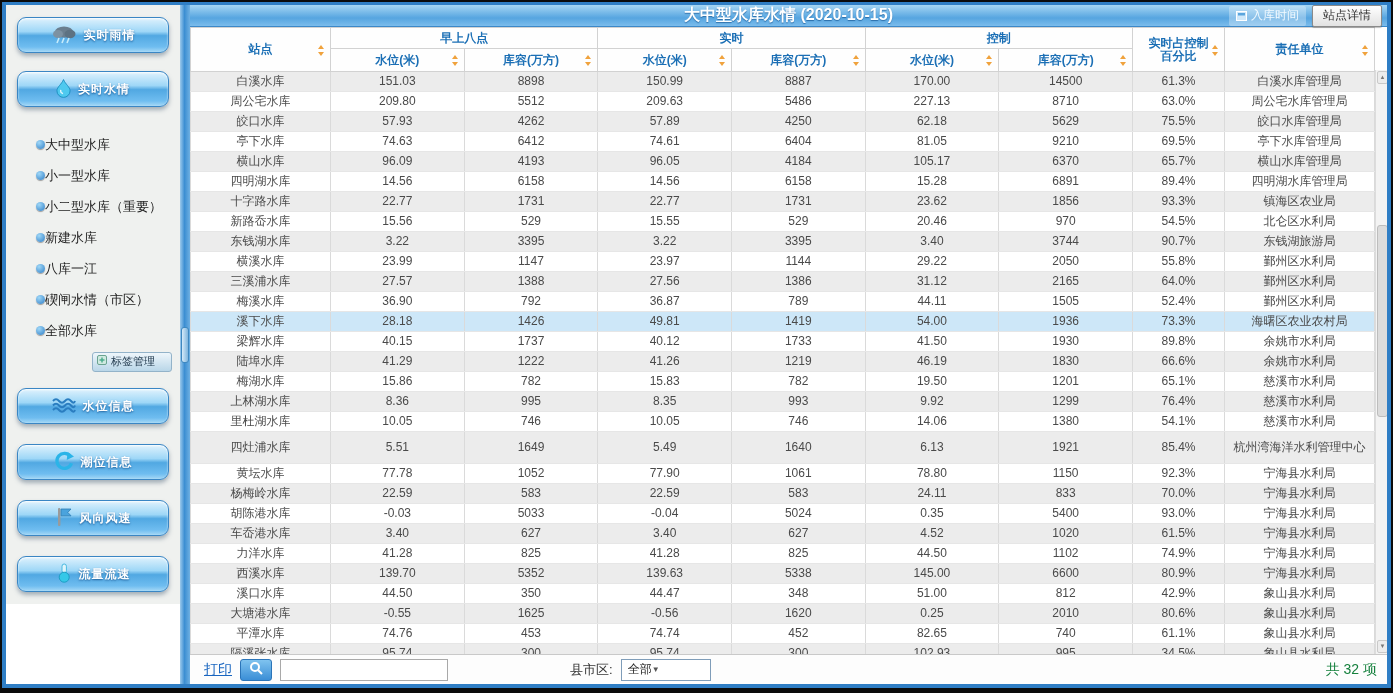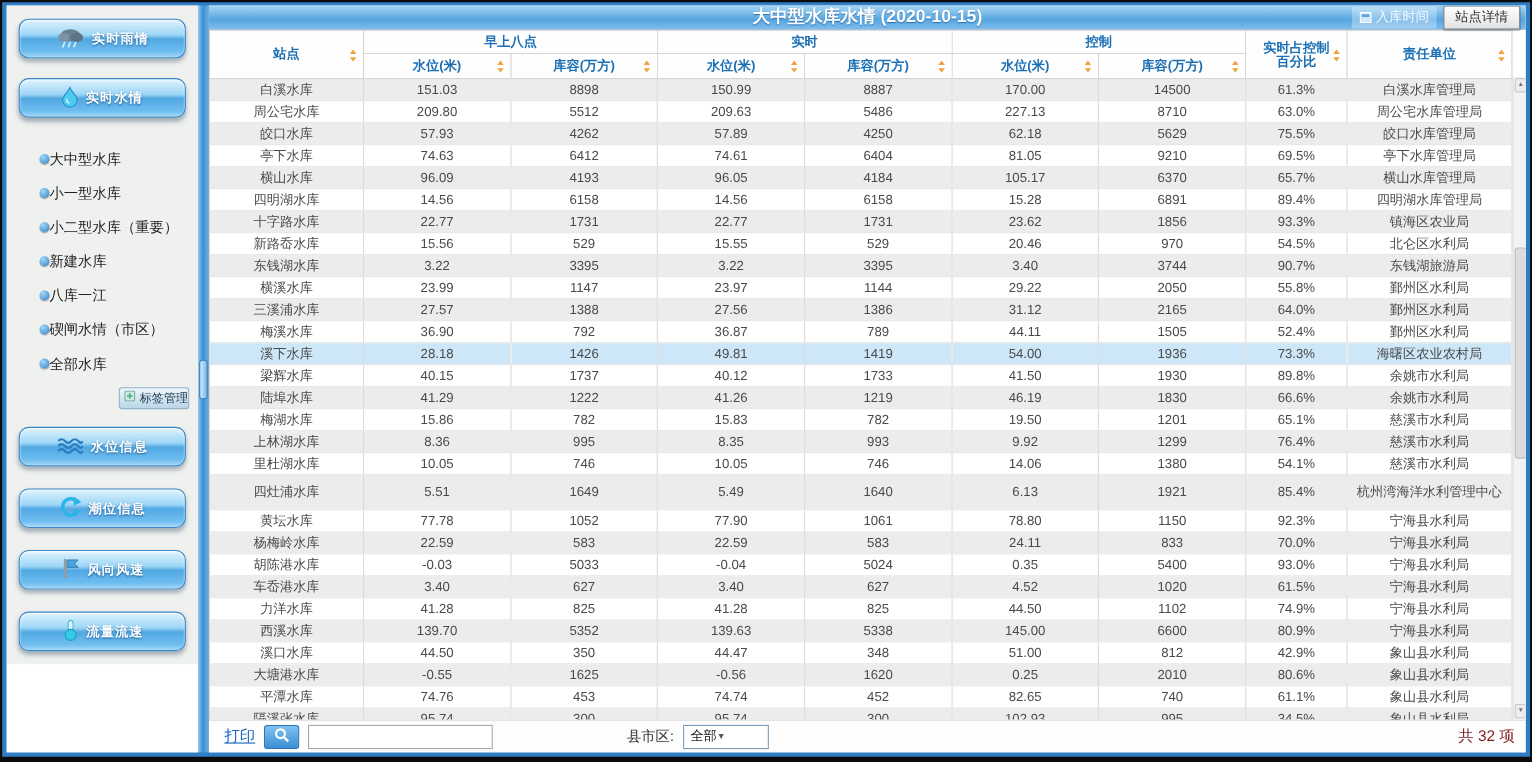--- a/index.html
+++ b/index.html
@@ -19,21 +19,21 @@
     color:#fff;font-weight:bold;font-size:12px;letter-spacing:1px;
     text-shadow:0 1px 2px rgba(20,80,140,.85);cursor:pointer;}
   .btn-rain{margin-bottom:18px;}
   .btn-water{margin-bottom:22px;}
   .menu{width:100%;box-sizing:border-box;padding-left:30px;display:flex;flex-direction:column;}
   .menu-item{display:flex;align-items:center;height:31px;font-size:13px;color:#222;cursor:pointer;}
   .bullet{width:9px;height:9px;border-radius:50%;flex:none;
     background:radial-gradient(circle at 35% 30%,#9fd8f8,#2f7ec6);box-shadow:0 1px 1px rgba(0,0,0,.35);}
   .tag-btn{align-self:flex-end;margin:6px 8px 16px 0;font-size:11px;color:#223a4e;
     background:linear-gradient(180deg,#eef6fb,#b9d6e8);border:1px solid #93b3c9;border-radius:3px;
-    padding:1px 0 2px 4px;display:flex;align-items:center;gap:4px;cursor:pointer;font-family:Liberation Mono, monospace;}
+    padding:1px 16px 2px 4px;display:flex;align-items:center;gap:4px;cursor:pointer;font-family:Liberation Mono, monospace;}
   .bottom-btn{margin-bottom:20px;}
   .sidebar-fill{flex:1;background:#fff;}
 
   
   .splitter{width:10px;flex:none;position:relative;cursor:col-resize;
     background:linear-gradient(90deg,#9cc9ec,#3c8ed2 45%,#6fb0e2);}
   .splitter-handle{position:absolute;top:50%;left:50%;transform:translate(-50%,-50%);
     width:6px;height:34px;border-radius:3px;border:1px solid #3f88c0;
     background:linear-gradient(90deg,#d6eaf9,#7fb5dd);}
 
@@ -80,23 +80,23 @@
     border:1px solid #bdbdbd;border-radius:3px;cursor:grab;}
 
   .footer{height:30px;flex:none;border-top:1px solid #c9c9c9;background:#fdfdfd;
     display:flex;align-items:center;padding:0 8px 0 14px;box-sizing:border-box;gap:8px;}
   .print-link{color:#1a66c0;font-size:14px;text-decoration:underline;cursor:pointer;flex:none;}
   .search-btn{width:32px;height:22px;border-radius:3px;border:1px solid #2a74b8;flex:none;
     background:linear-gradient(180deg,#7fc3ef,#3b8ed6);display:flex;align-items:center;justify-content:center;cursor:pointer;}
   .search-input{width:158px;height:18px;border:1px solid #a9a9a9;font-size:12px;padding:1px 4px;flex:none;}
   .county-label{margin-left:114px;font-size:13px;color:#333;flex:none;}
   .county-select{display:inline-flex;align-items:center;width:64px;height:20px;
-    border:1px solid #7f9db9;background:#fff;font-size:12px;color:#222;padding:0 6px 0 6px;cursor:pointer;flex:none;}
+    border:1px solid #7f9db9;background:#fff;font-size:12px;color:#222;padding:0 18px 0 6px;cursor:pointer;flex:none;}
   .sel-arrow{font-size:8px;color:#555;}
-  .total{margin-left:auto;font-size:14px;color:#7f1d1d;padding-right:2px;flex:none;}
+  .total{margin-left:auto;font-size:14px;color:#15803d;padding-right:2px;flex:none;}
 </style>
 </head>
 <body>
 
 <div class="app">
 
   <div class="sidebar">
     <div class="sidebar-top">
 
       <div class="side-btn btn-rain">

